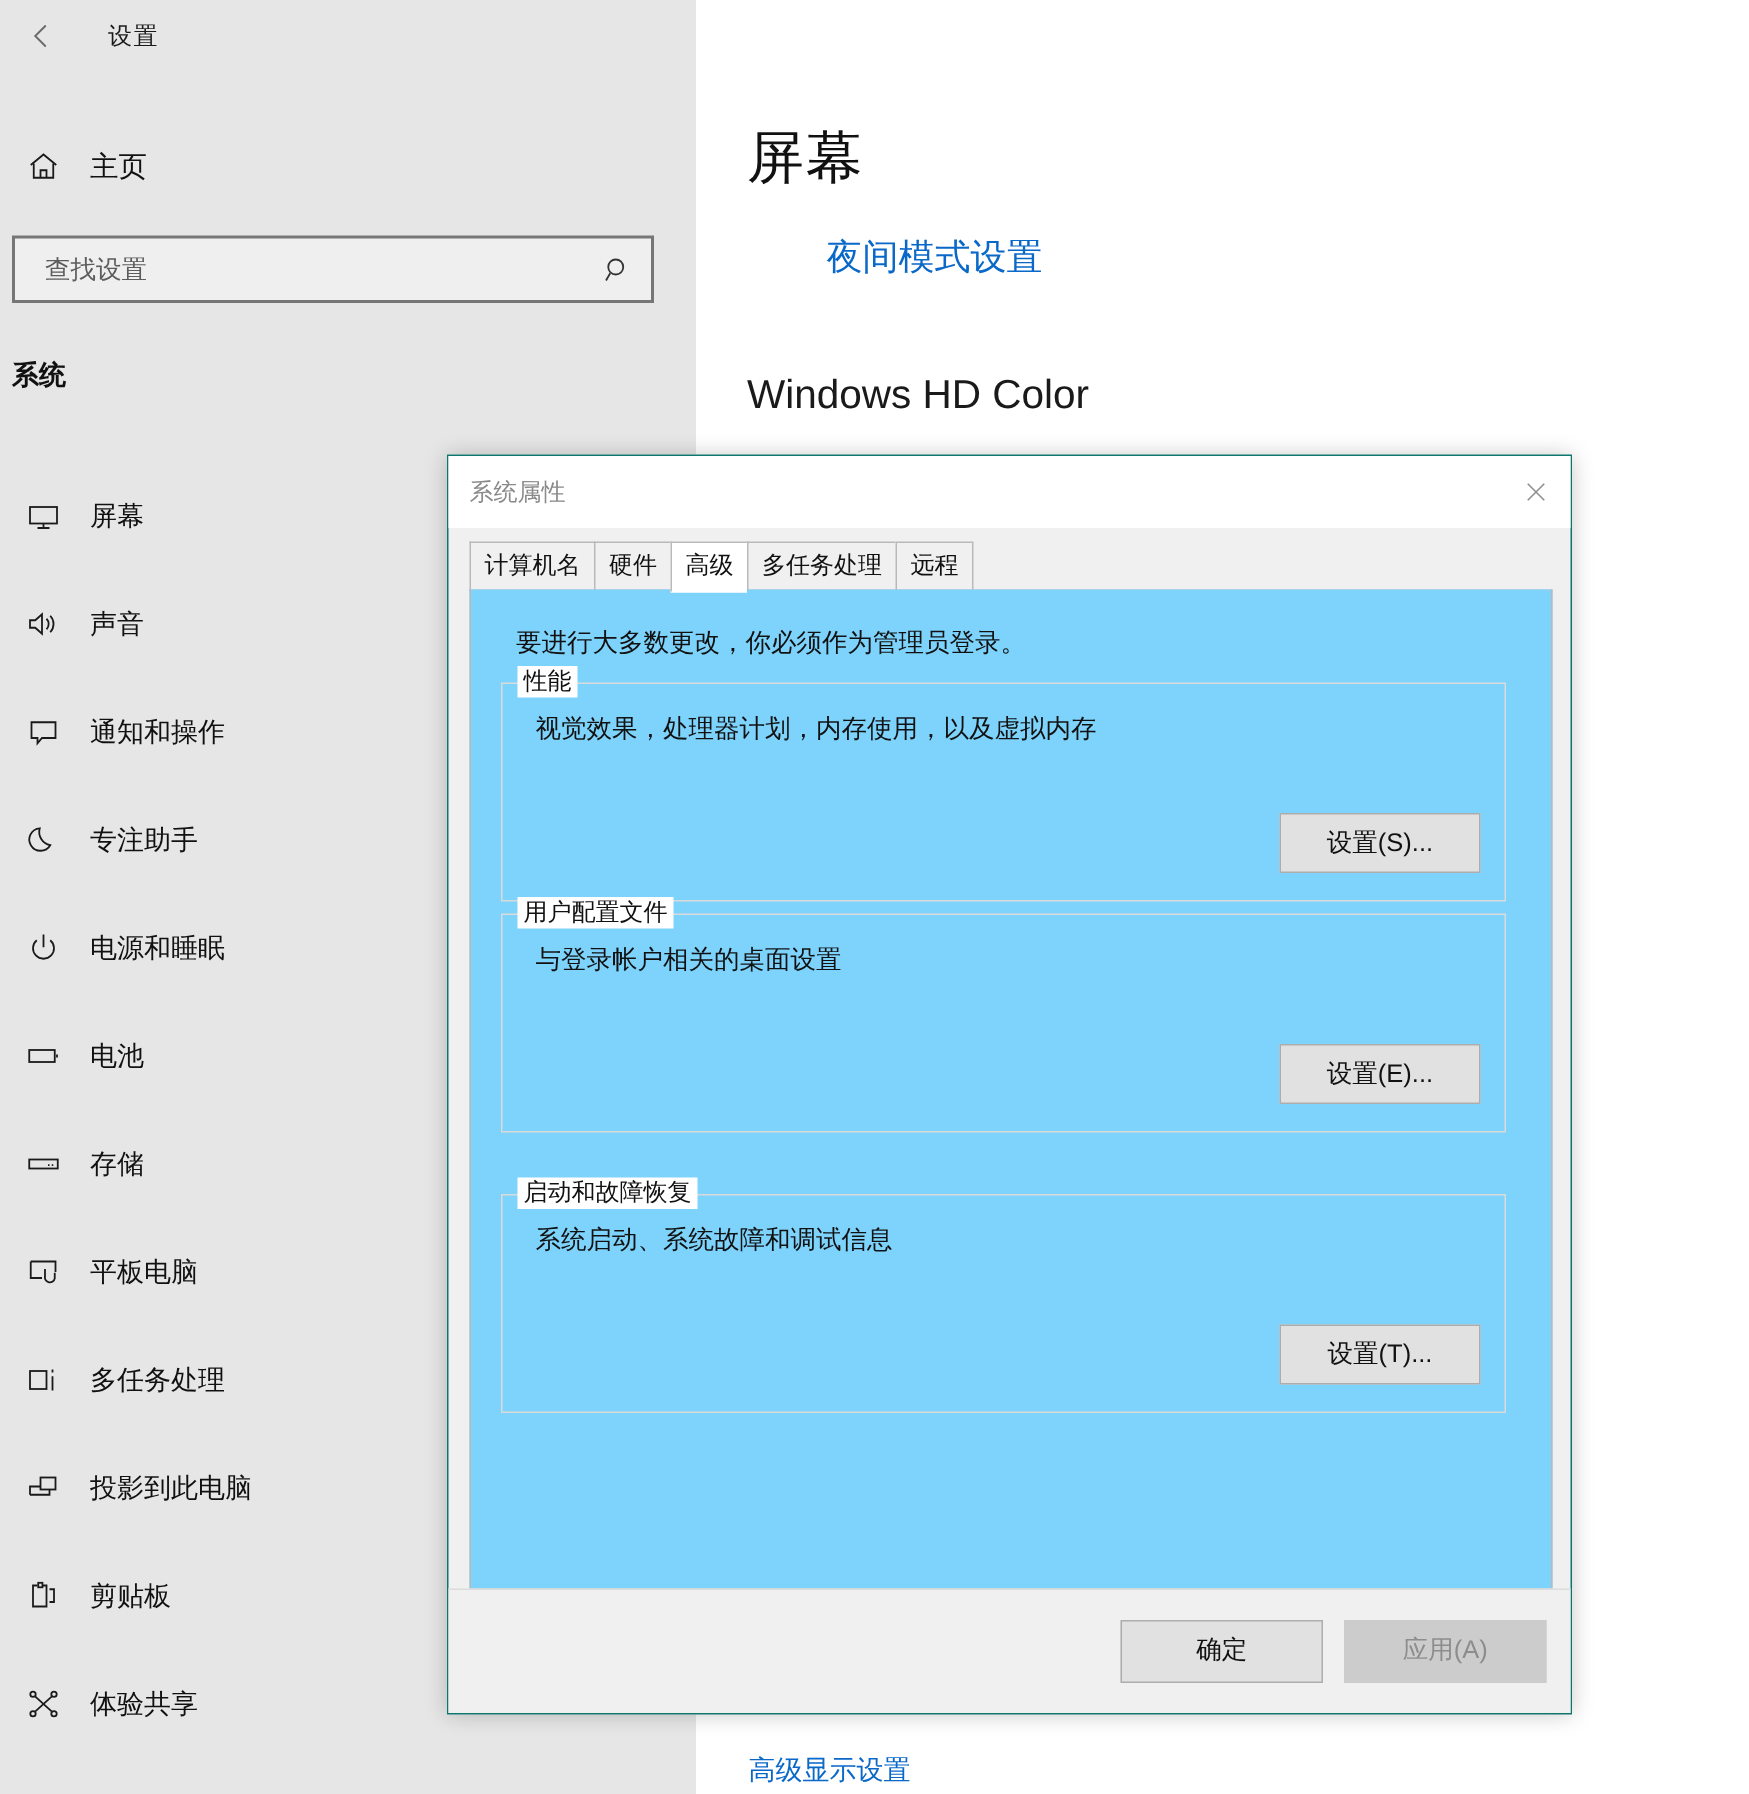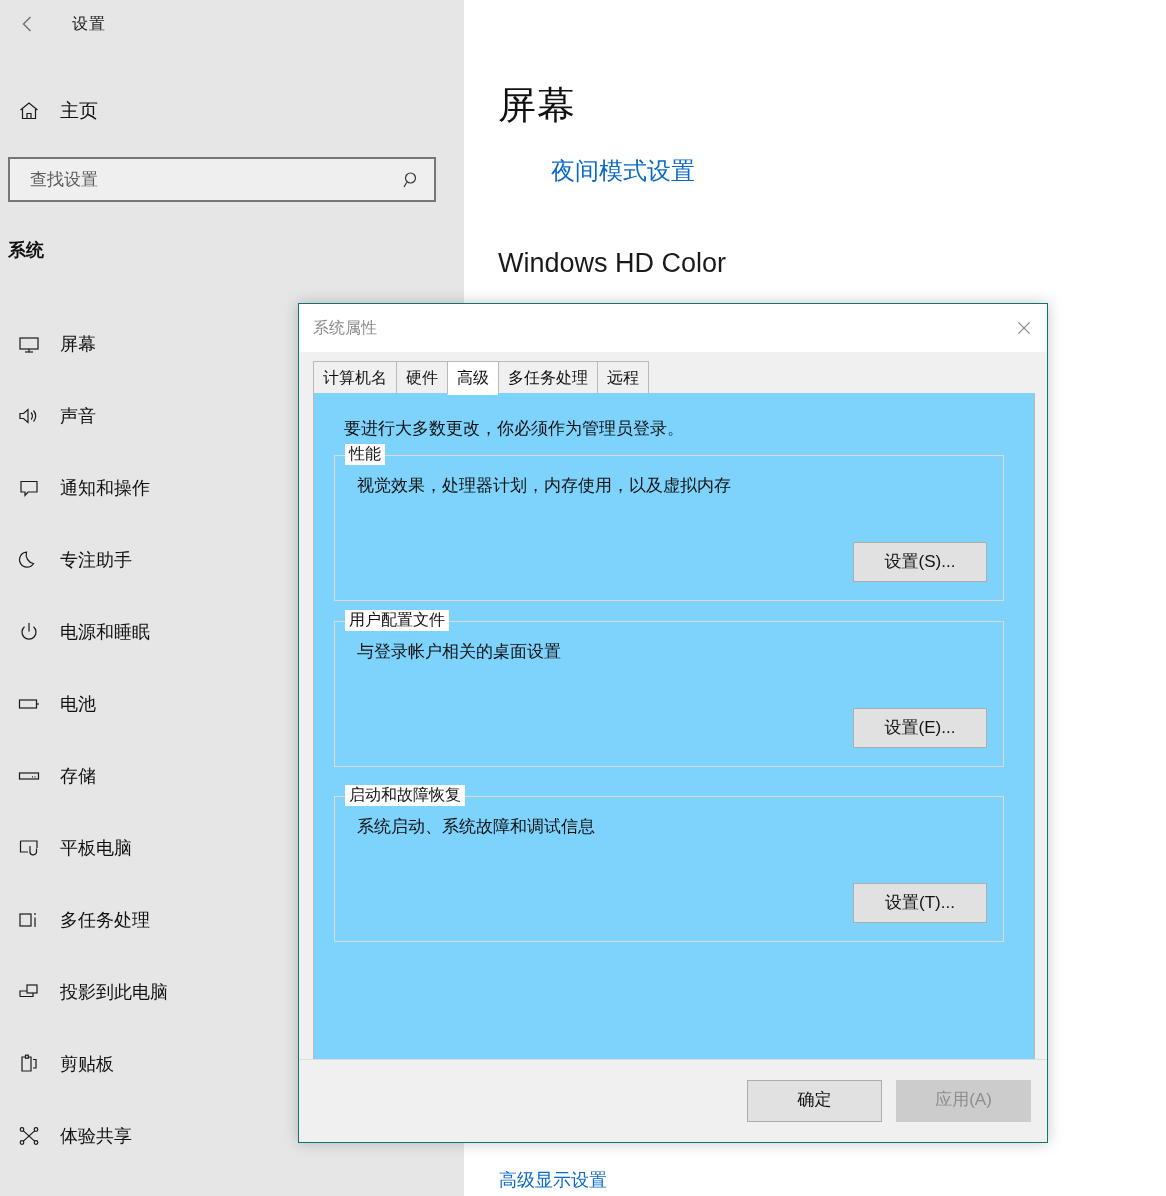--- a/index.html
+++ b/index.html
@@ -379,21 +379,21 @@
     <div class="dlg-body">
 
       <div class="admin-note">要进行大多数更改，你必须作为管理员登录。</div>
 
       <div class="fieldset" style="top:62px; height:146px;">
         <span class="legend">性能</span>
         <span class="desc">视觉效果，处理器计划，内存使用，以及虚拟内存</span>
         <div class="btn" style="top:86px;">设置(S)...</div>
       </div>
 
-      <div class="fieldset" style="top:228px; height:146px;">
+      <div class="fieldset" style="top:216px; height:146px;">
         <span class="legend">用户配置文件</span>
         <span class="desc">与登录帐户相关的桌面设置</span>
         <div class="btn" style="top:86px;">设置(E)...</div>
       </div>
 
       <div class="fieldset" style="top:403px; height:146px;">
         <span class="legend">启动和故障恢复</span>
         <span class="desc">系统启动、系统故障和调试信息</span>
         <div class="btn" style="top:86px;">设置(T)...</div>
       </div>

